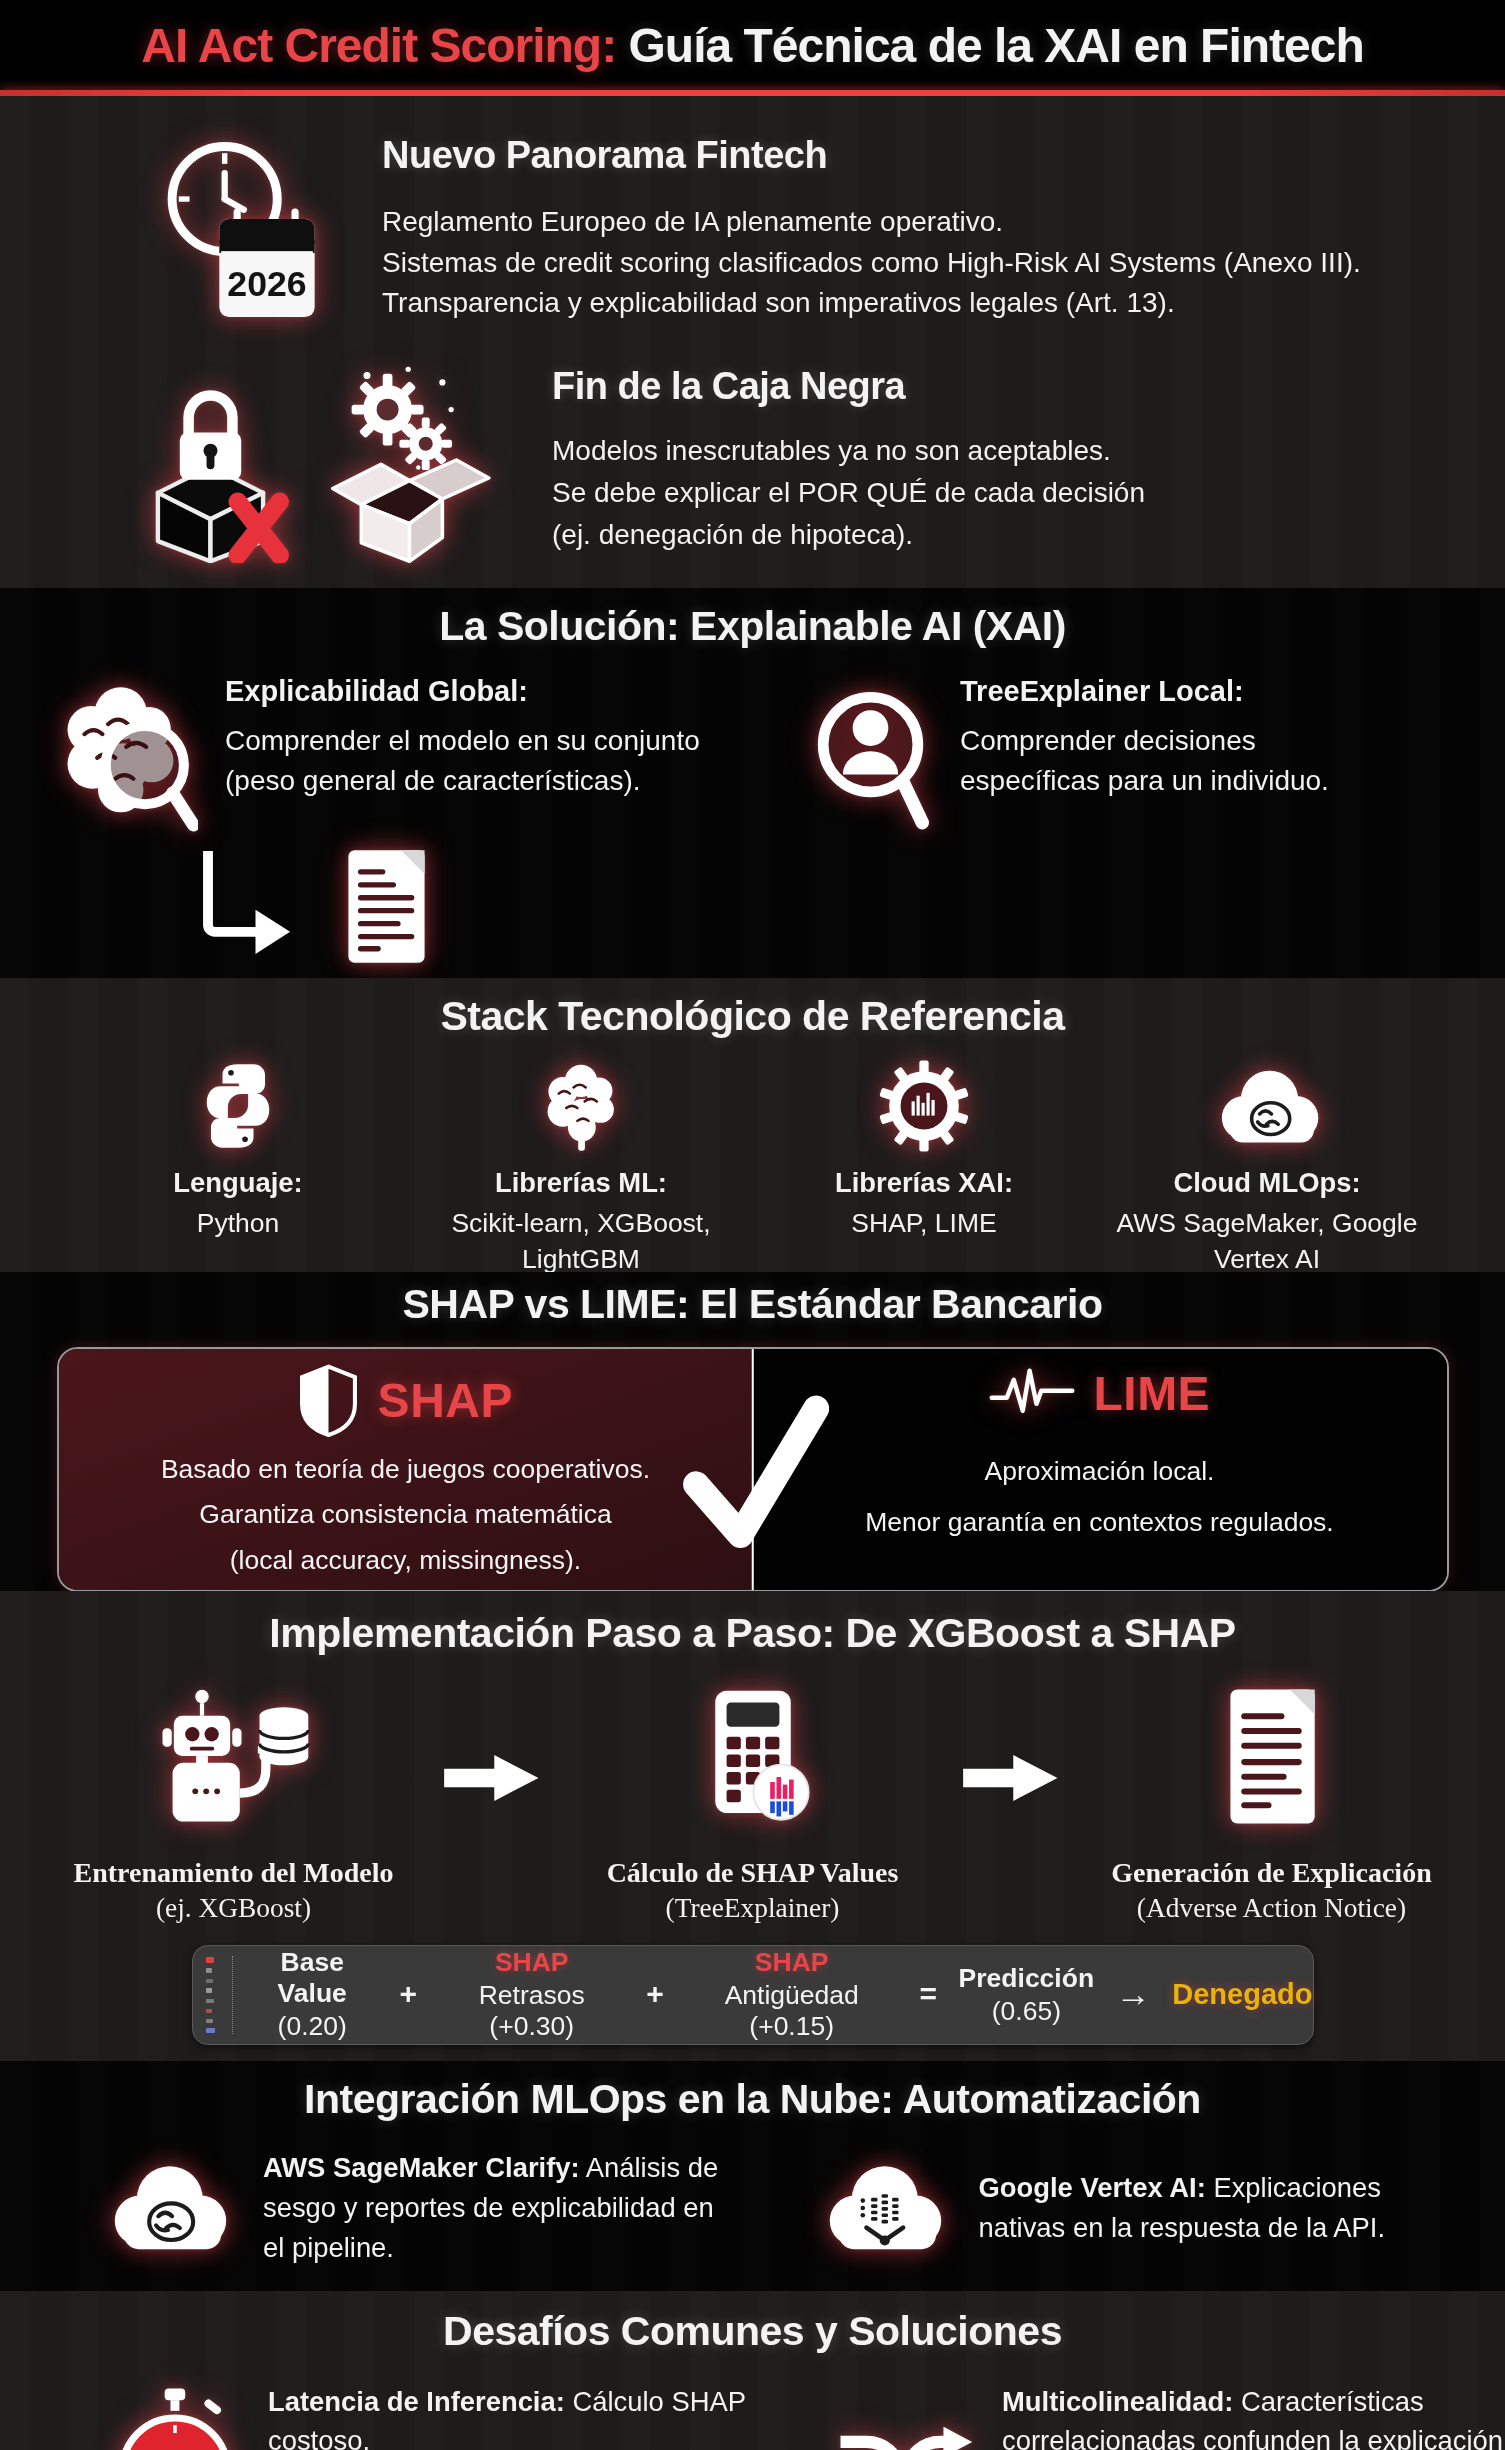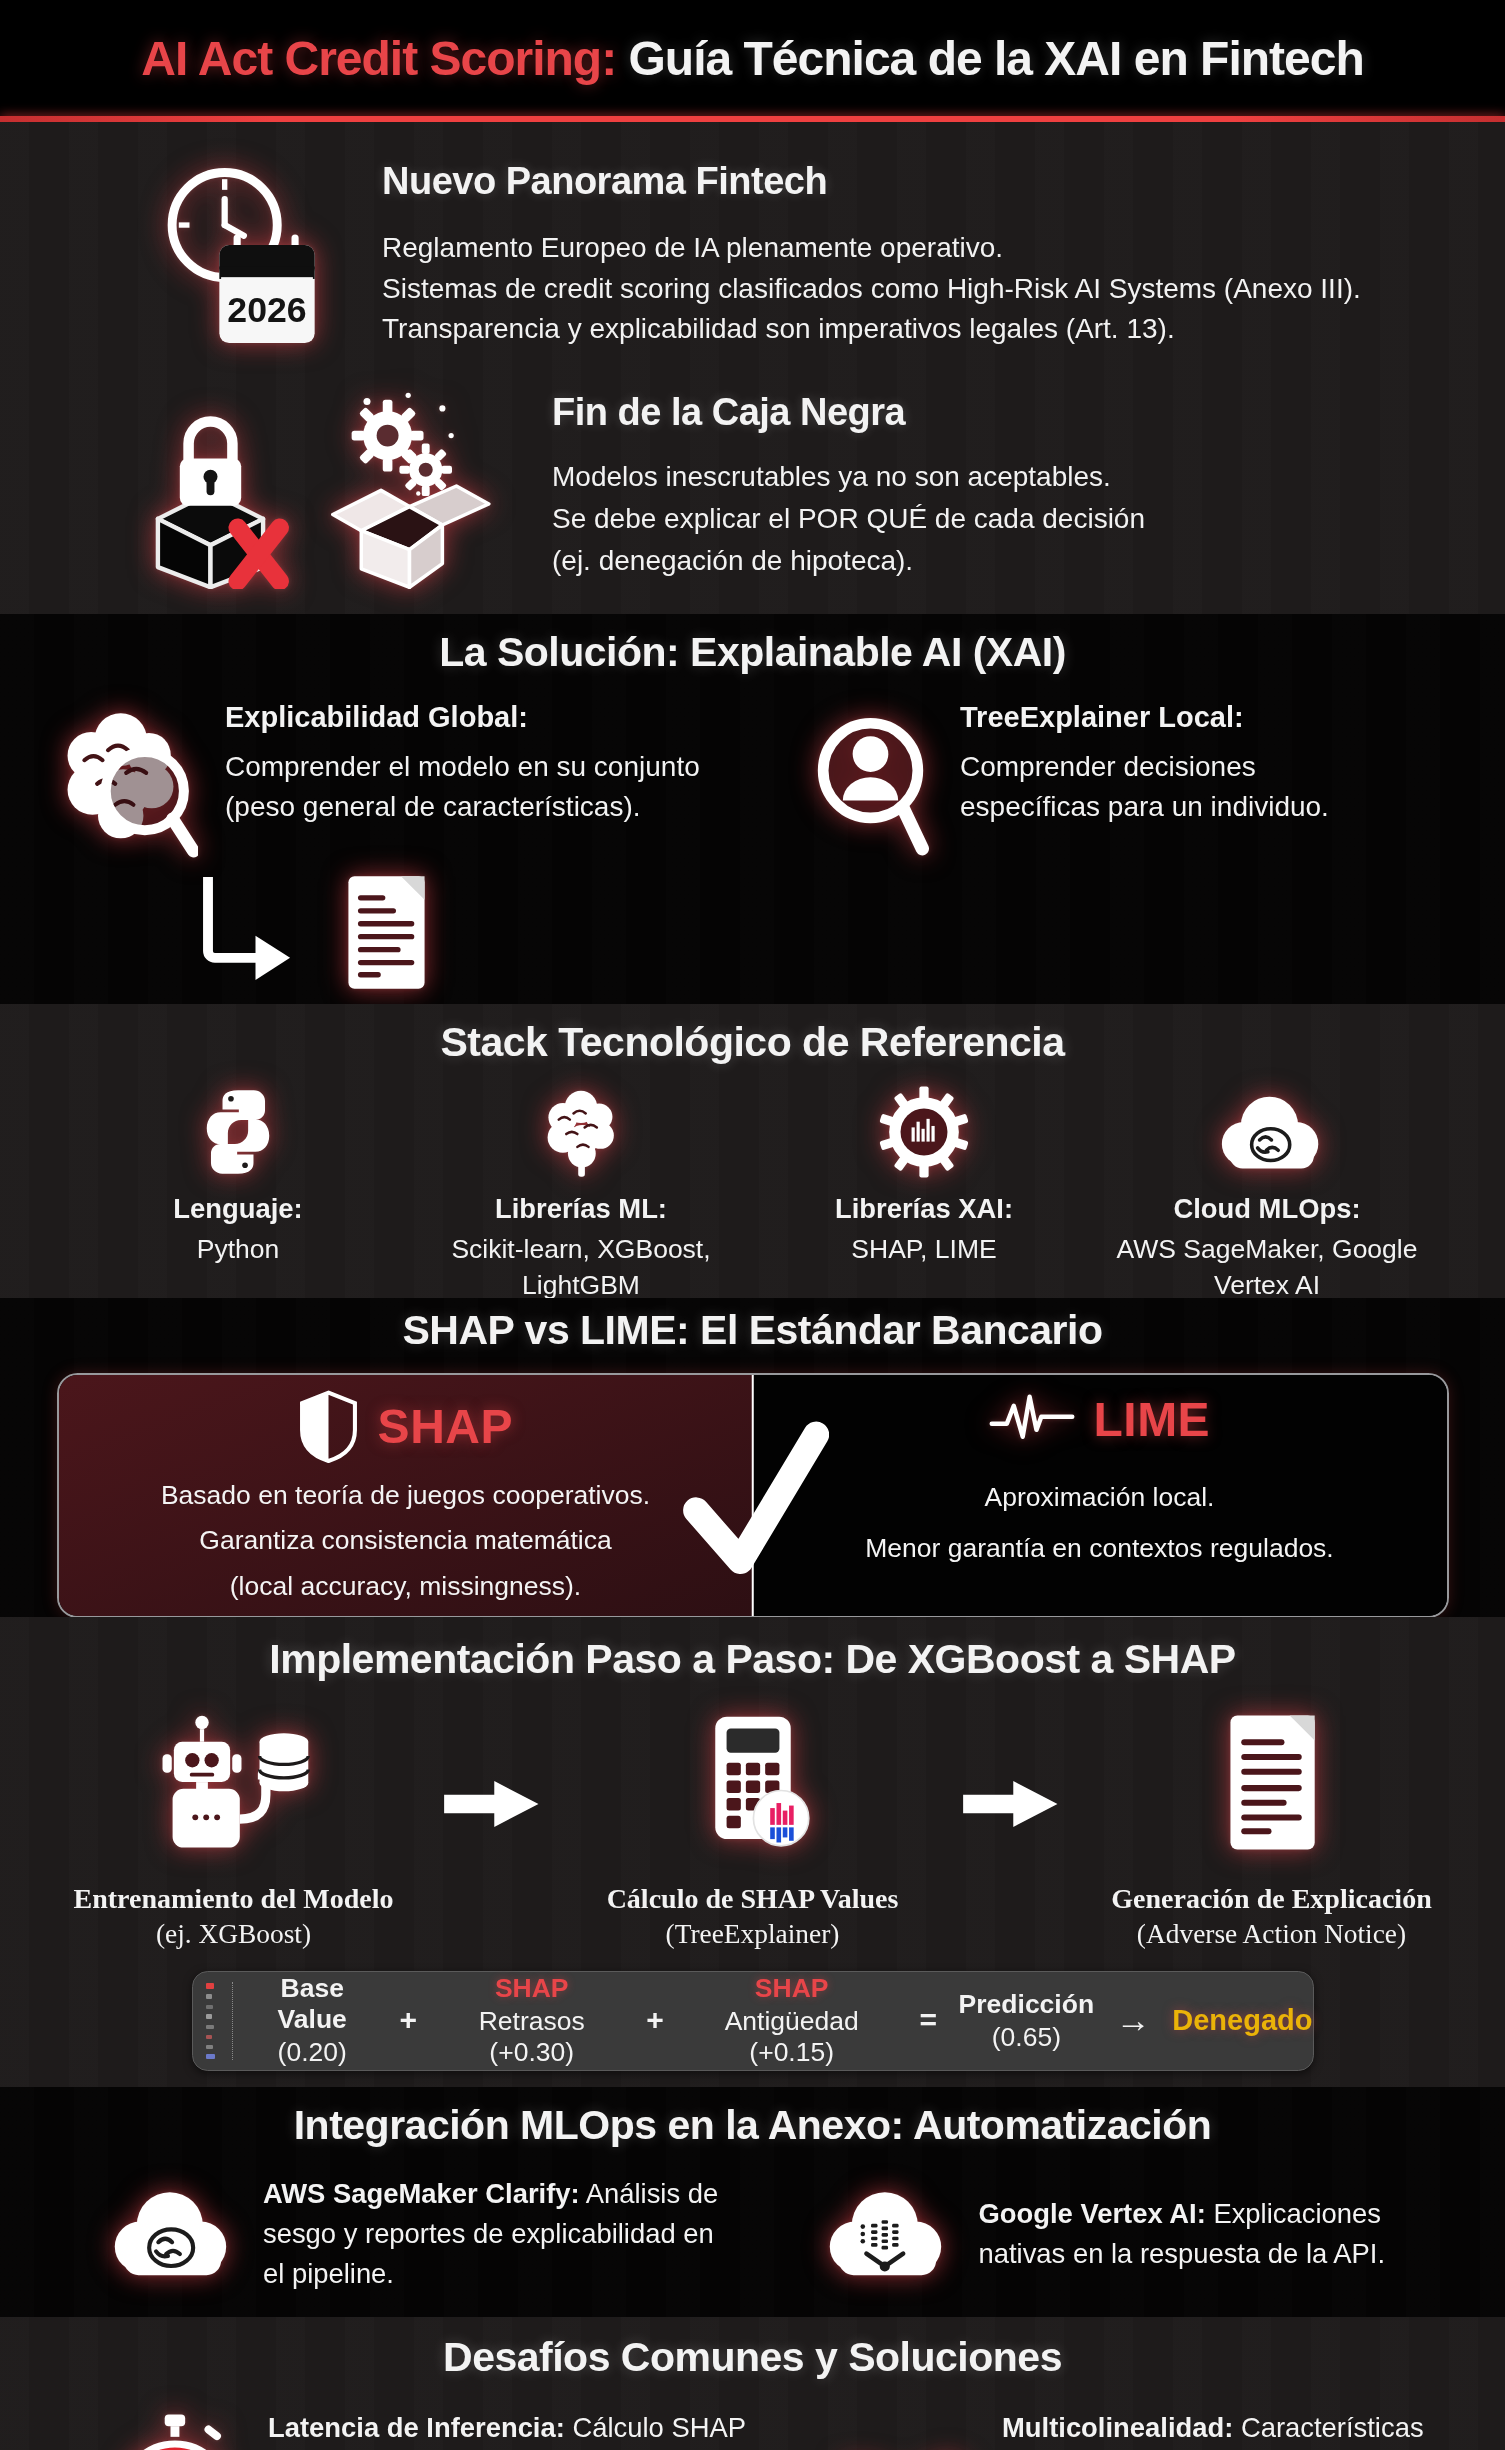--- a/index.html
+++ b/index.html
@@ -7,21 +7,21 @@
   body {
     width:1505px; height:2774px;
     font-family:"Liberation Sans","DejaVu Sans",sans-serif;
     color:#f3f3f3; overflow:hidden;
   }
   .band { width:100%; overflow:hidden; position:relative; }
   .band-gray { background:#1e1b1b; background-image:repeating-linear-gradient(90deg, rgba(255,255,255,0.012) 0 29px, rgba(0,0,0,0) 29px 69px); }
   .band-black { background:#050404; background-image:repeating-linear-gradient(90deg, rgba(255,255,255,0.008) 0 34px, rgba(0,0,0,0) 34px 74px); }
 
   
-  #header { height:116px; background:#000; display:flex; align-items:center; justify-content:center; }
+  #header { height:90px; background:#000; display:flex; align-items:center; justify-content:center; }
   #header .title { font-size:48px; font-weight:700; letter-spacing:-1px; white-space:nowrap; text-shadow:0 0 12.7px rgba(255,255,255,.18); }
   .accent { color:#e84549; }
   #header .accent { text-shadow:0 0 14.7px rgba(232,69,73,.45); }
 
   .divider { height:5.9px; background:linear-gradient(90deg,#c52f30,#ef4040 18%,#ef4040 82%,#c52f30); box-shadow:0 0 10.8px rgba(235,60,60,.8); }
 
   h2.section-heading { font-size:41px; font-weight:700; text-align:center; letter-spacing:-0.5px; text-shadow:0 0 13.7px rgba(255,255,255,.2); }
   h3.block-heading { font-size:38px; font-weight:700; letter-spacing:-0.5px; text-shadow:0 0 11.8px rgba(255,255,255,.18); }
   .body-text { font-size:28px; line-height:1.45; color:#f2f2f2; }
   .glow { filter:drop-shadow(0 0 12.7px rgba(214,48,56,.55)) drop-shadow(0 0 2.9px rgba(255,140,140,.25)); display:inline-block; }
@@ -542,21 +542,21 @@
       <div class="fgroup">
         <div class="flabel">Predicción</div>
         <div class="fval">(0.65)</div>
       </div>
       <div class="fop farrow">→</div>
       <div class="fresult">Denegado</div>
     </div>
   </section>
 
   <section id="mlops" class="band band-black">
-    <h2 class="section-heading">Integración MLOps en la Anexo: Automatización</h2>
+    <h2 class="section-heading">Integración MLOps en la Nube: Automatización</h2>
     <div class="cols">
       <div class="col aws">
         <span class="glow">
           <svg viewBox="0 0 310 240" width="143" height="110">
             <g fill="#fff">
               <circle cx="95" cy="150" r="55"></circle>
                 <circle cx="160" cy="103" r="72"></circle>
                 <circle cx="228" cy="150" r="55"></circle>
               <rect x="60" y="148" width="212" height="64" rx="32"></rect>
             </g>

